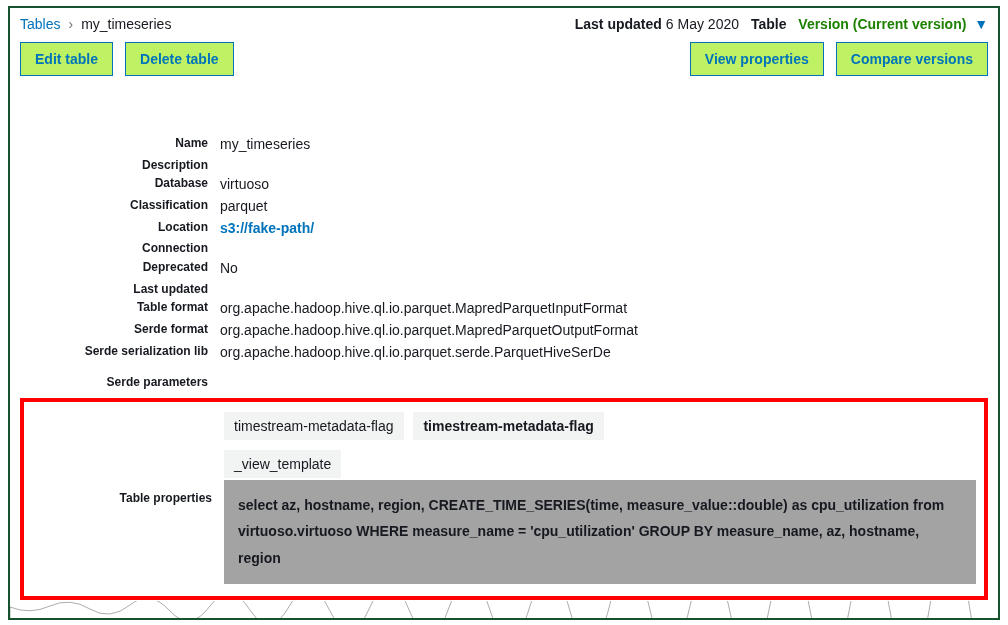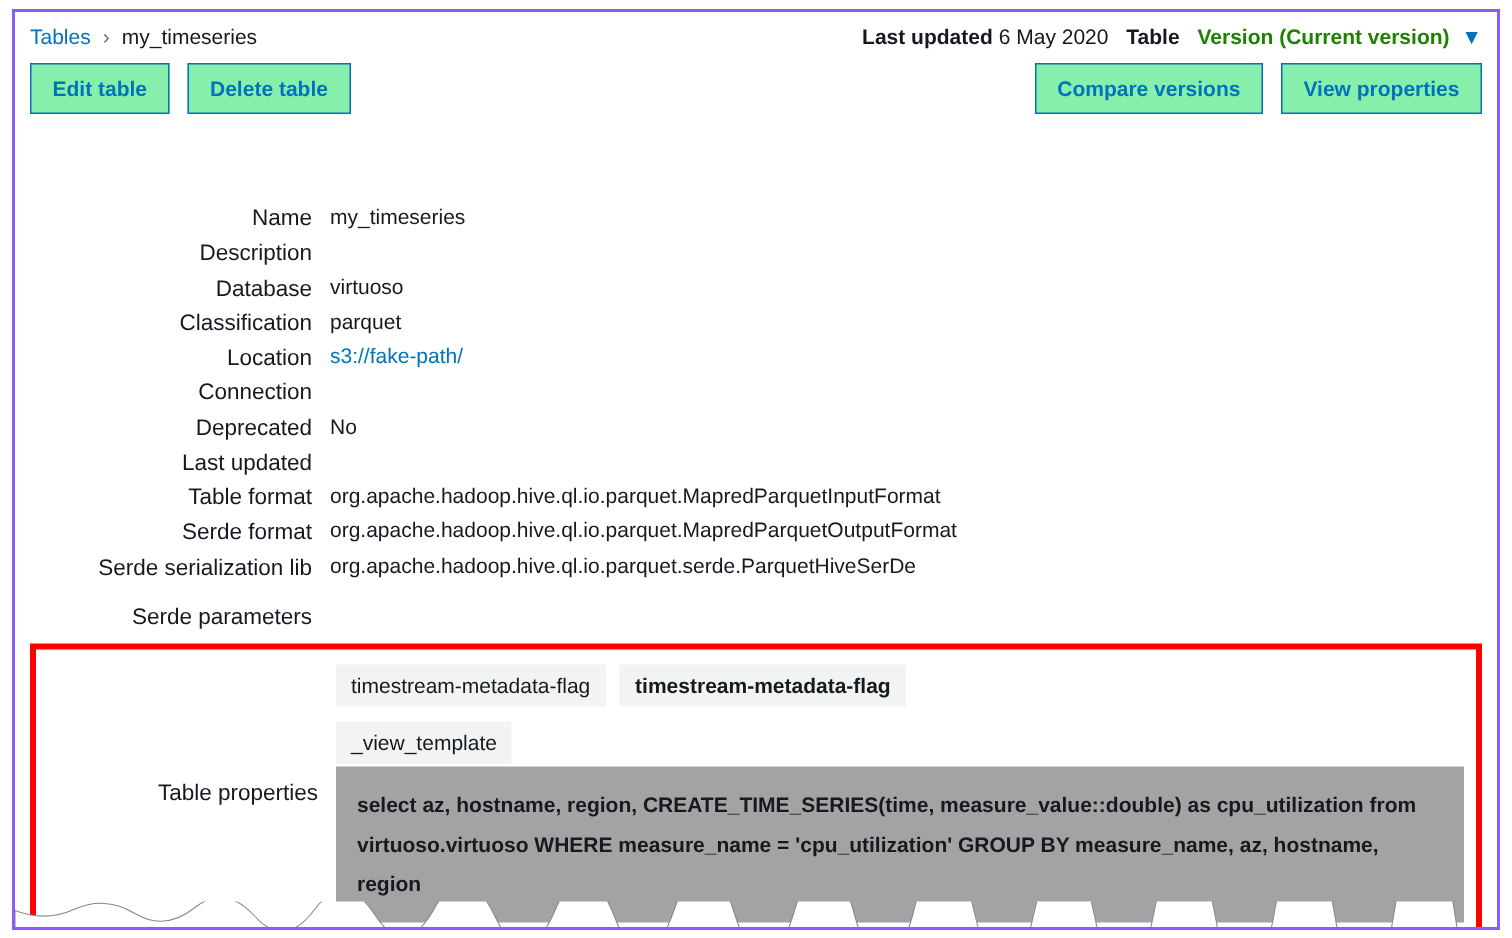--- a/index.html
+++ b/index.html
@@ -4,44 +4,44 @@
 <style>
   * { box-sizing: border-box; margin: 0; padding: 0; }
   body {
     font-family: -apple-system, BlinkMacSystemFont, "Segoe UI", Helvetica, Arial, sans-serif;
     font-size: 14px;
     color: #16191f;
     background: #fff;
     padding: 6px 8px 0 8px;
     width: 1008px;
   }
-  .outer { border: 2px solid #8b5cf6; padding: 8px 10px 0 10px; height: 614px; overflow: hidden; position: relative; }
+  .outer { border: 2px solid #14532d; padding: 8px 10px 0 10px; height: 614px; overflow: hidden; position: relative; }
   .topbar { display: flex; justify-content: space-between; align-items: flex-start; }
   .breadcrumb { font-size: 14px; display: flex; align-items: center; gap: 8px; }
   .breadcrumb a { color: #0073bb; text-decoration: none; }
   .breadcrumb .sep { color: #687078; }
   .meta-right { font-size: 14px; display: flex; align-items: center; gap: 4px; }
   .meta-right .version { color: #1d8102; font-weight: 600; }
   .meta-right .caret { color: #0073bb; }
   .buttonbar { display: flex; justify-content: space-between; margin-top: 10px; }
   .buttonbar .left, .buttonbar .right { display: flex; gap: 12px; }
   .btn {
     border: 1px solid #0073bb;
     color: #0073bb;
-    background: #86efac;
+    background: #bef264;
     padding: 8px 14px;
     font-size: 14px;
     font-weight: 600;
     cursor: pointer;
   }
   .details { margin-top: 58px; }
   .row { display: flex; align-items: flex-start; line-height: 1.55; }
-  .label { width: 200px; text-align: right; font-weight: 400; padding-right: 12px; font-size: 15px; }
+  .label { width: 200px; text-align: right; font-weight: 700; padding-right: 12px; font-size: 12px; }
   .value { flex: 1; font-size: 14px; }
-  .value a { color: #0073bb; text-decoration: none; }
+  .value a { color: #0073bb; text-decoration: none; font-weight: bold; }
   .chip { display: inline-block; background: #f2f3f3; padding: 6px 10px; margin-right: 6px; font-size: 14px; }
   .chip.bold { font-weight: 700; }
   .serde-row { margin-top: 10px; align-items: center; }
   .highlight-box { border: 4px solid #ff0000; margin-top: 6px; padding: 10px 8px 12px 8px; position: relative; }
   .props-row { display: flex; align-items: center; }
   .props-content { flex: 1; }
   .chip-row { margin-bottom: 10px; }
   .codeblock {
     background: #a3a3a3;
     padding: 12px 14px;
@@ -77,22 +77,22 @@
       </span>
     </div>
   </div>
 
   <div class="buttonbar">
     <div class="left">
       <button class="btn">Edit table</button>
       <button class="btn">Delete table</button>
     </div>
     <div class="right">
+      <button class="btn">View properties</button>
       <button class="btn">Compare versions</button>
-      <button class="btn">View properties</button>
     </div>
   </div>
 
   <div class="details">
     <div class="row">
       <div class="label">Name</div>
       <div class="value">my_timeseries</div>
     </div>
     <div class="row">
       <div class="label">Description</div>

